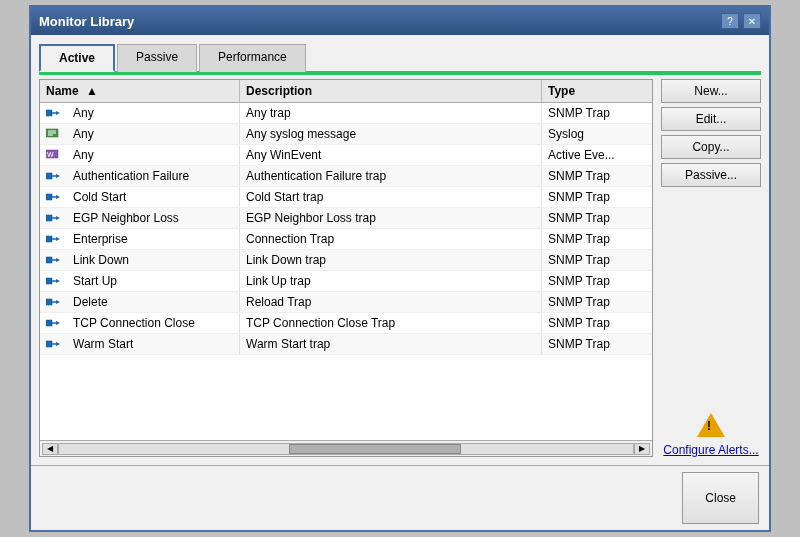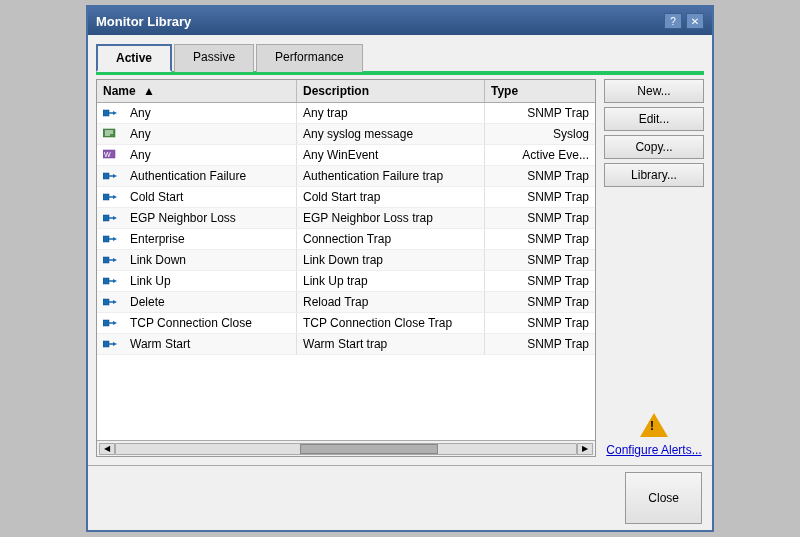--- a/index.html
+++ b/index.html
@@ -8,21 +8,21 @@
       font-size: 12px;
       background: #c0c0c0;
       display: flex;
       align-items: center;
       justify-content: center;
       width: 800px;
       height: 537px;
       overflow: hidden;
     }
     .dialog {
-      width: 628px;
+      width: 742px;
       height: 527px;
       background: #f0f0f0;
       border: 2px solid #4a6fa5;
       display: flex;
       flex-direction: column;
     }
     .title-bar {
       background: linear-gradient(to bottom, #4a6fa5, #2d5080);
       color: white;
       padding: 4px 8px;
@@ -122,21 +122,21 @@
     }
     .table-row:nth-child(even) { background: #f8f8f8; }
     .td {
       padding: 3px 6px;
       font-size: 12px;
       white-space: nowrap;
       overflow: hidden;
       text-overflow: ellipsis;
       border-right: 1px solid #e0e0e0;
     }
-    .td:last-child { border-right: none; text-align: right; }
+    .td:last-child { border-right: none; }
     .td.name-cell {
       display: flex;
       align-items: center;
       gap: 13px;
     }
     .scrollbar-area {
       border-top: 1px solid #aaa;
       height: 16px;
       background: #f0f0f0;
       display: flex;
@@ -397,21 +397,21 @@
             </div>
             <div class="table-row">
               <div class="td name-cell">
                 <span class="snmp-icon">
       <svg width="14" height="10" viewBox="0 0 14 10">
         <rect x="0" y="2" width="6" height="6" fill="#1a6ab0" stroke="#0a4a90" stroke-width="0.5"></rect>
         <line x1="6" y1="5" x2="10" y2="5" stroke="#1a6ab0" stroke-width="1.5"></line>
         <polygon points="10,3 14,5 10,7" fill="#1a6ab0"></polygon>
       </svg>
     </span>
-                <span>Link Up</span>
+                <span>Start Up</span>
               </div>
               <div class="td">Link Up trap</div>
               <div class="td">SNMP Trap</div>
             </div>
             <div class="table-row">
               <div class="td name-cell">
                 <span class="snmp-icon">
       <svg width="14" height="10" viewBox="0 0 14 10">
         <rect x="0" y="2" width="6" height="6" fill="#1a6ab0" stroke="#0a4a90" stroke-width="0.5"></rect>
         <line x1="6" y1="5" x2="10" y2="5" stroke="#1a6ab0" stroke-width="1.5"></line>
@@ -458,21 +458,21 @@
             <div class="h-scrollbar-thumb"></div>
           </div>
           <div class="scroll-arrow">▶</div>
         </div>
       </div>
 
       <div class="buttons-panel">
         <button class="action-btn">New...</button>
         <button class="action-btn">Edit...</button>
         <button class="action-btn">Copy...</button>
-        <button class="action-btn">Library...</button>
+        <button class="action-btn">Passive...</button>
 
         <div class="configure-area">
           <div class="warning-icon">
             <div class="warning-triangle"></div>
           </div>
           <a class="configure-link">Configure Alerts...</a>
         </div>
       </div>
     </div>
   </div>

